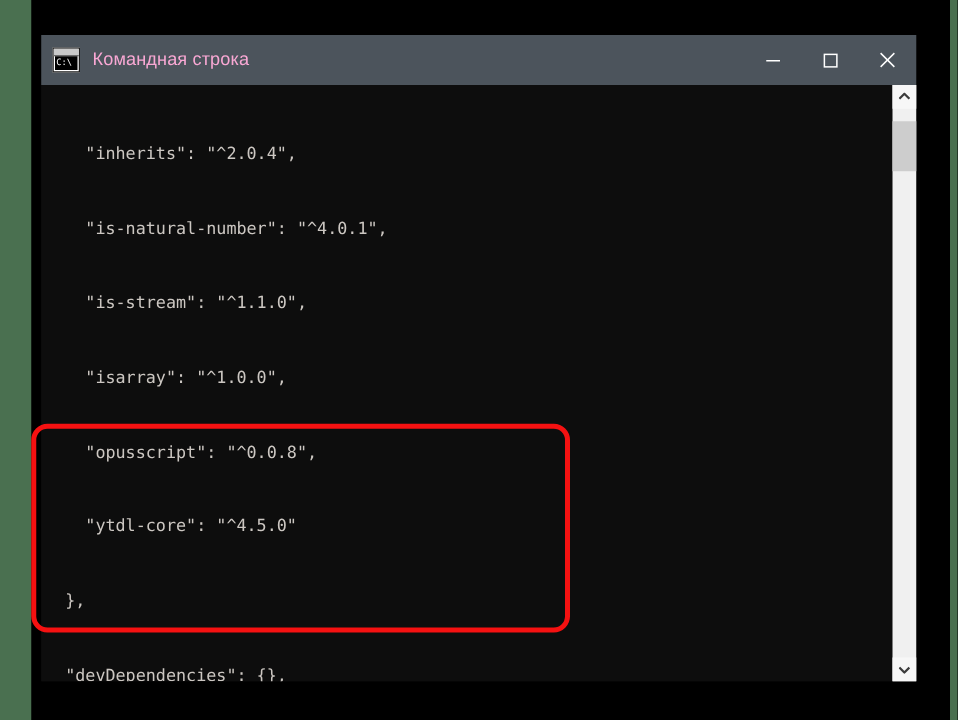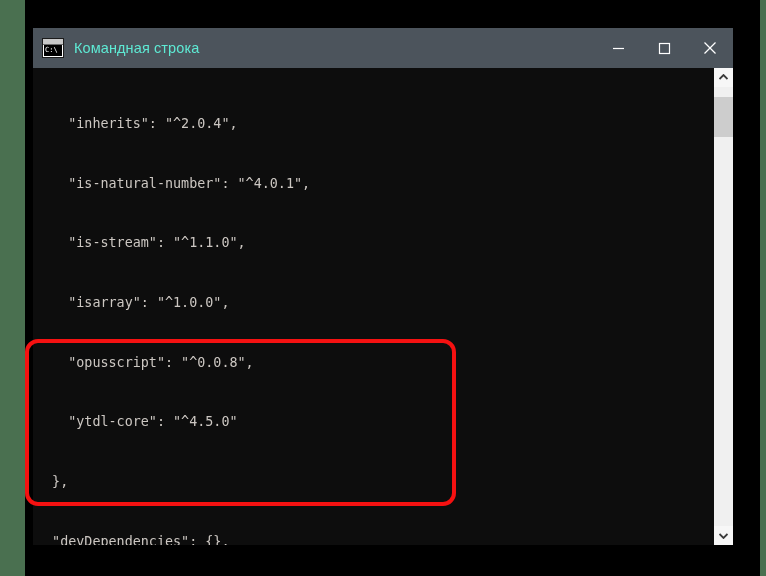--- a/index.html
+++ b/index.html
@@ -74,21 +74,21 @@
     color: #ffffff;
     font-family: "DejaVu Sans Mono", monospace;
     font-size: 7px;
     line-height: 11px;
     text-align: left;
     padding-left: 1px;
     overflow: hidden;
     white-space: nowrap;
   }
   .title-text {
-    color: #5eead4;
+    color: #f9a8d4;
     font-family: "Liberation Sans", sans-serif;
     font-size: 14.5px;
     letter-spacing: 0.1px;
     white-space: nowrap;
   }
   .window-controls {
     margin-left: auto;
     display: flex;
     height: 40px;
   }

